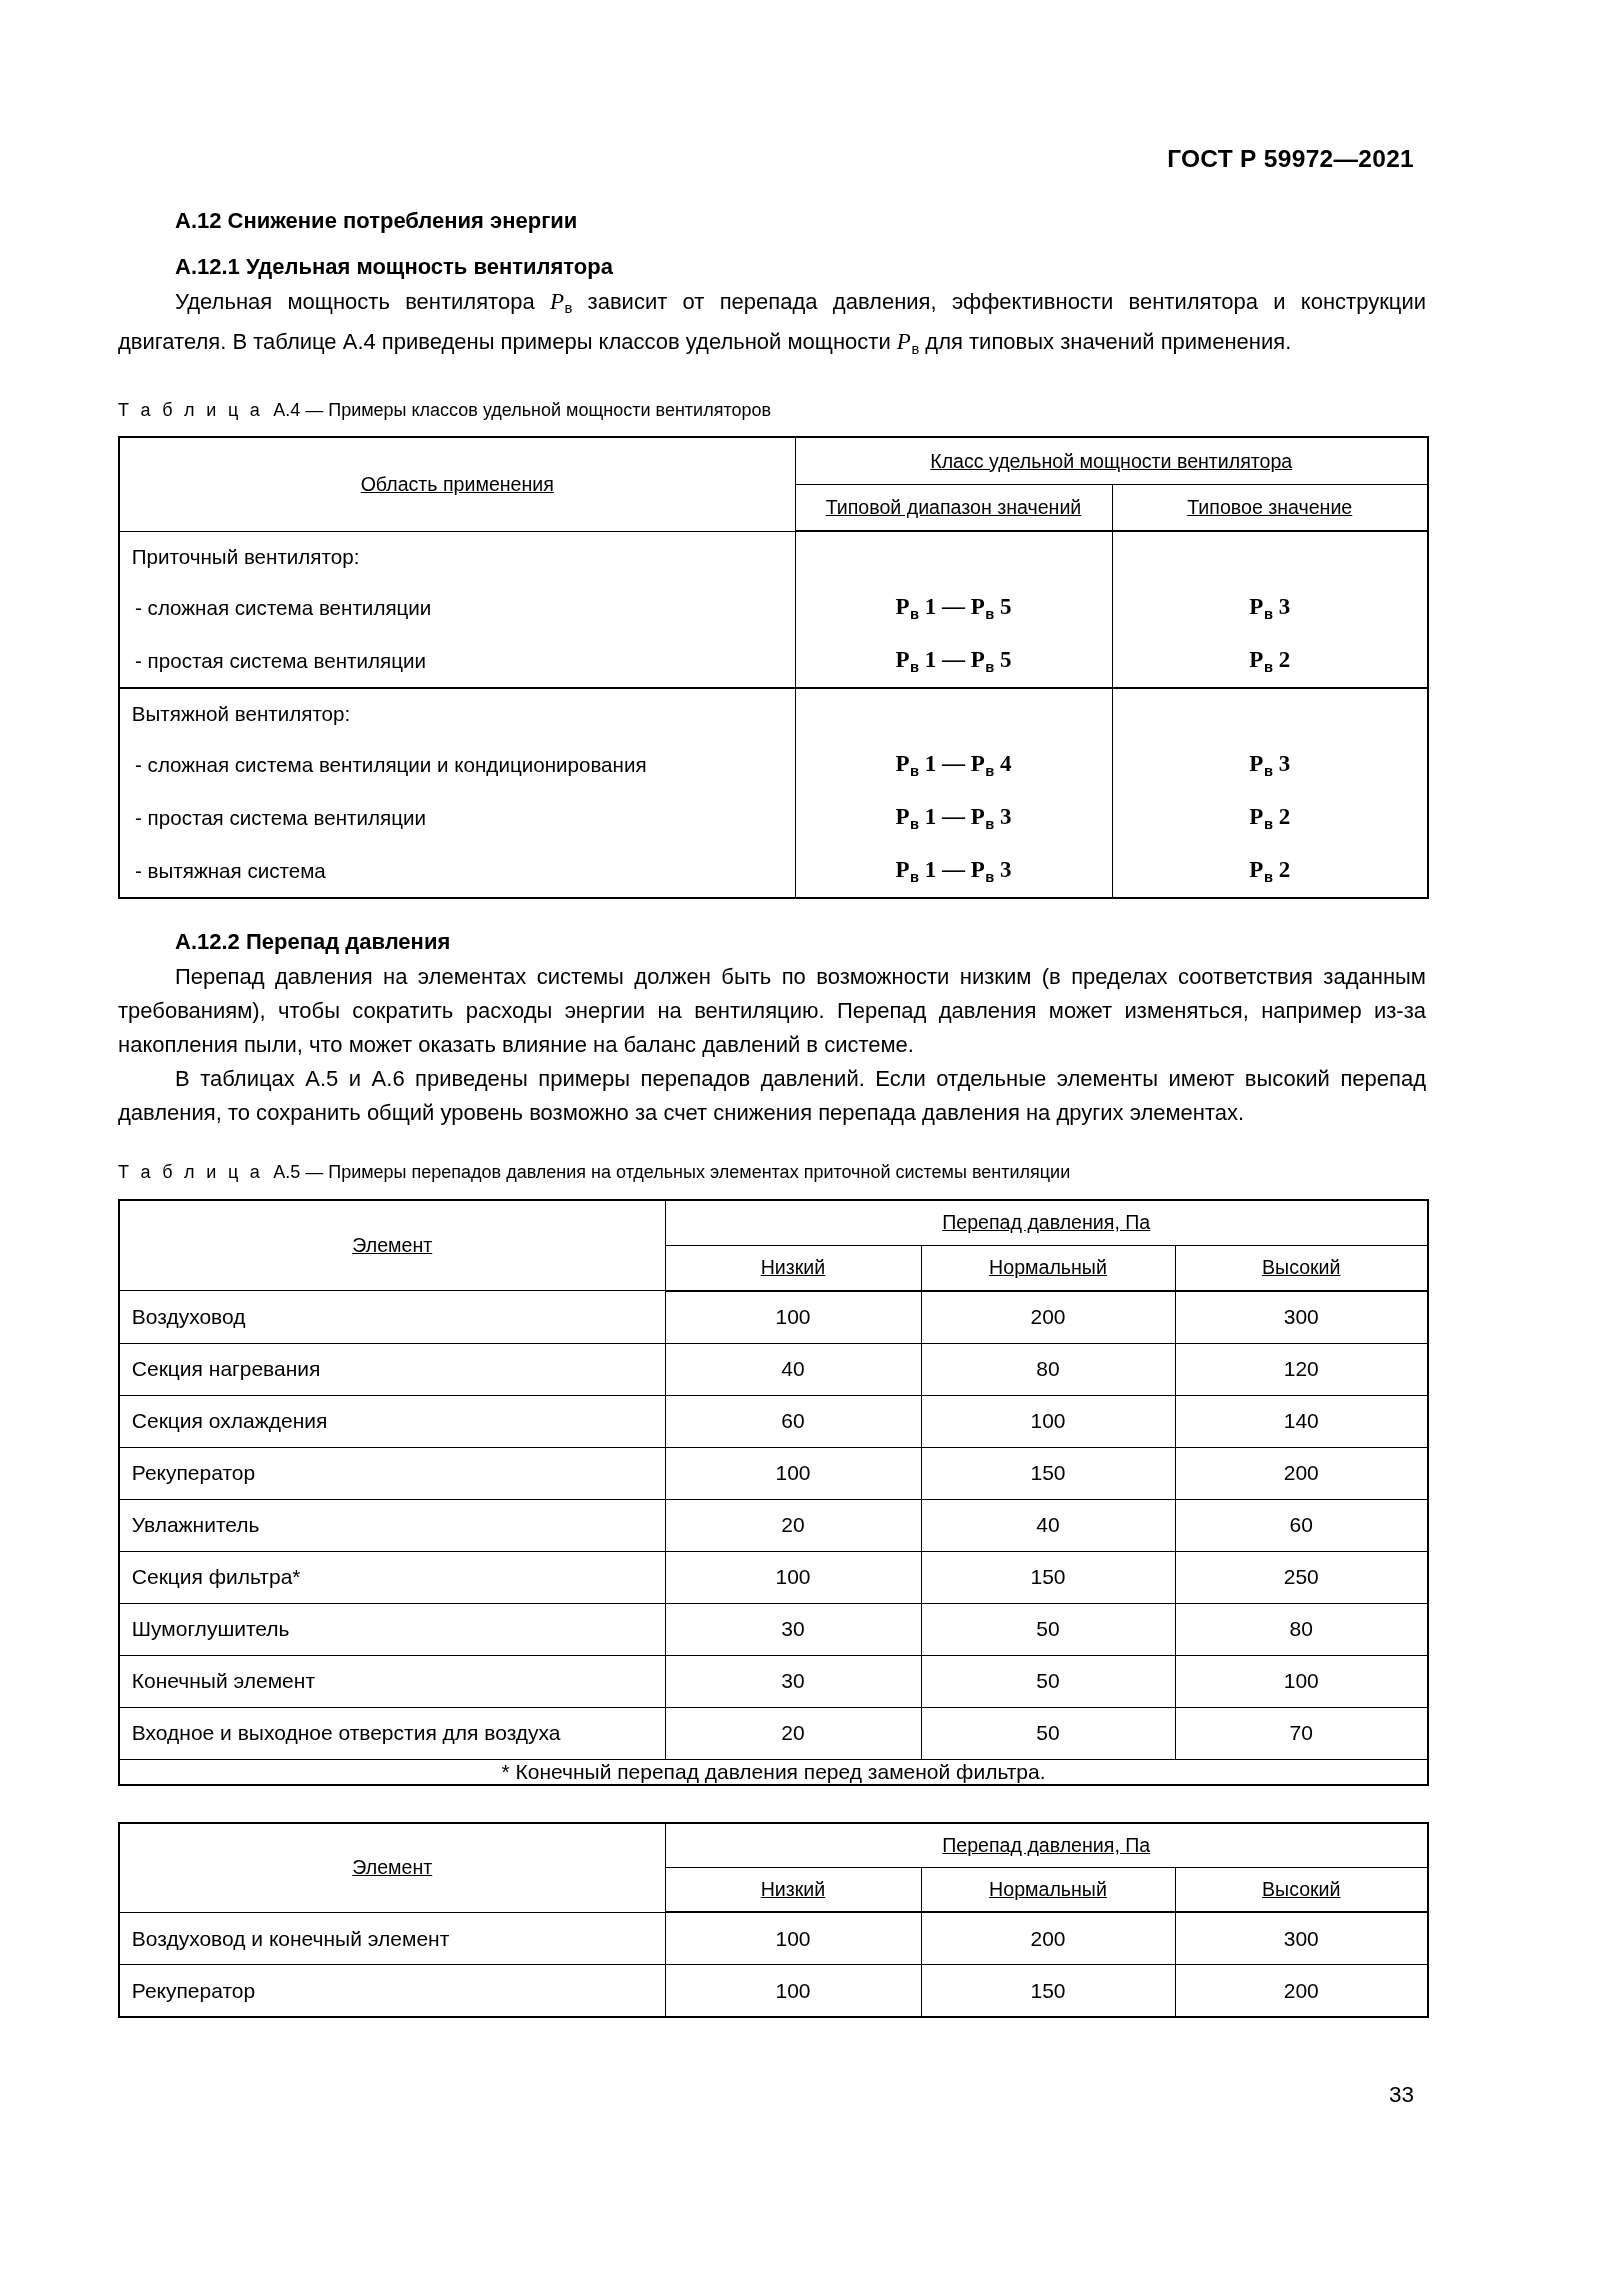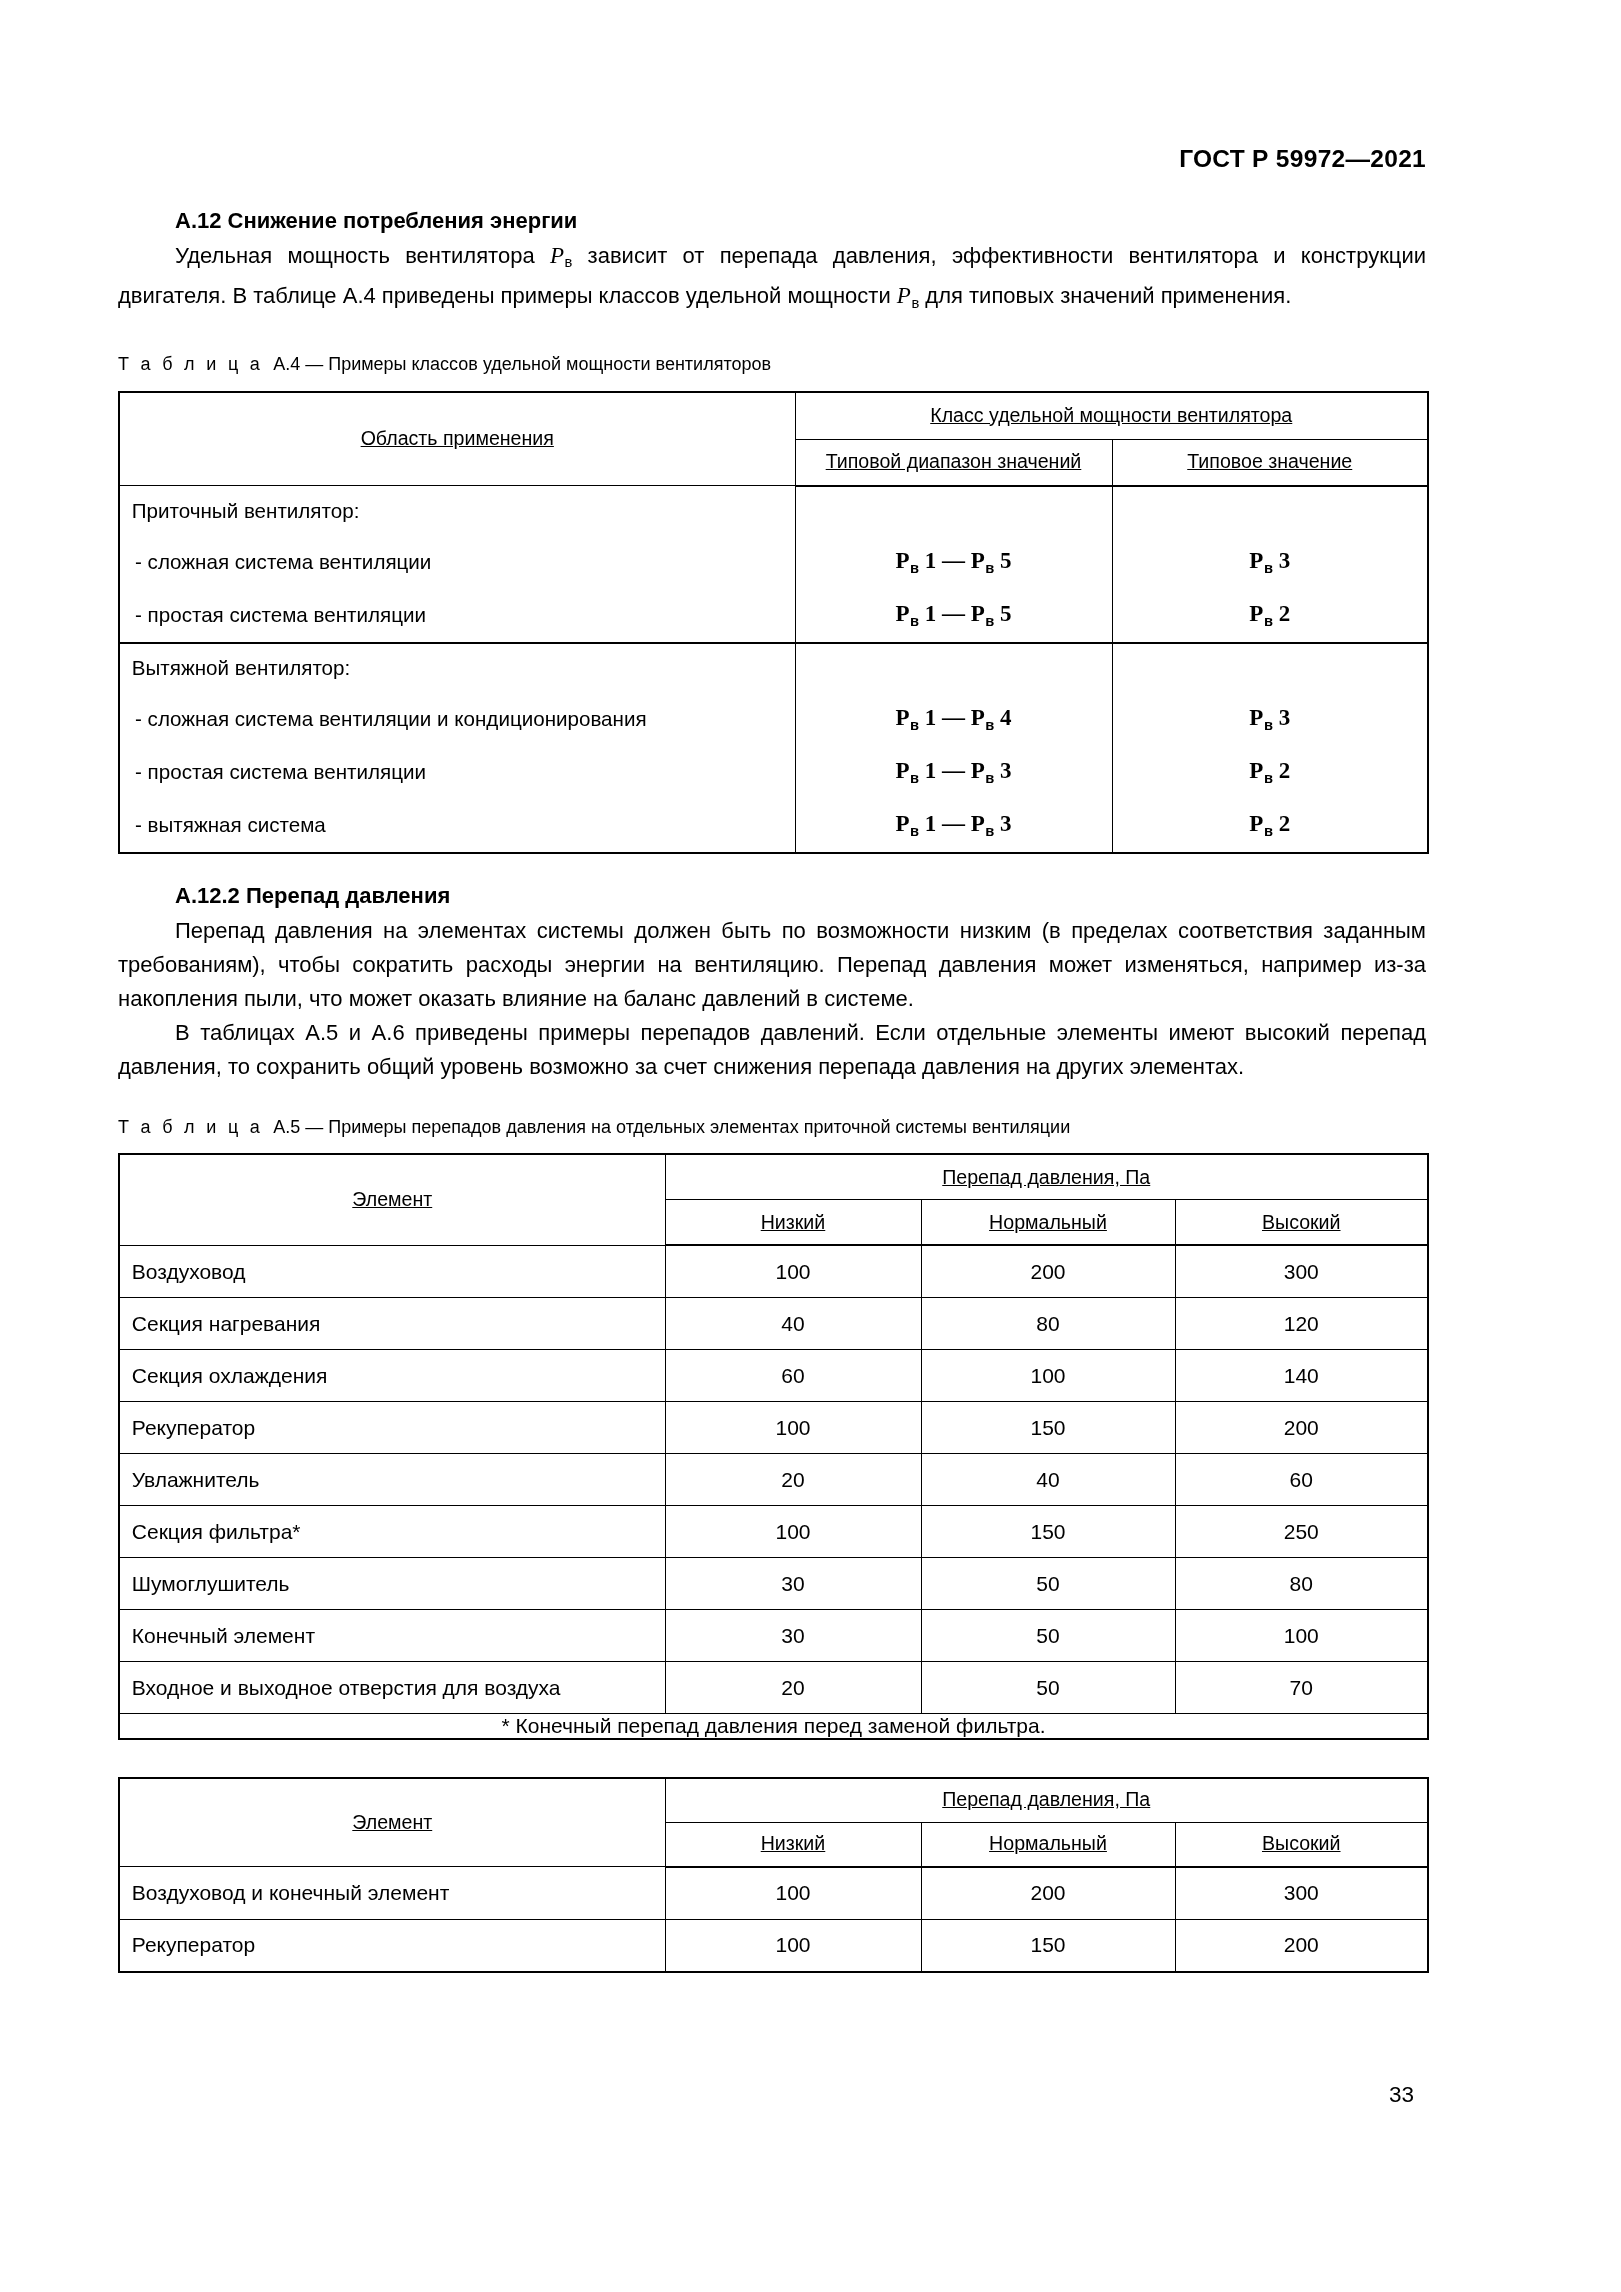--- a/index.html
+++ b/index.html
@@ -17,21 +17,21 @@
     height: 2293px;
     margin: 0 auto;
     background: #ffffff;
     box-sizing: border-box;
   }
 
   
   .doc-header {
     position: absolute;
     top: 145px;
-    right: 195px;
+    right: 207px;
     font-size: 24.5px;
     font-weight: bold;
     letter-spacing: 0.3px;
     white-space: nowrap;
   }
 
   
   .content {
     position: absolute;
     left: 118px;
@@ -158,20 +158,21 @@
 <body>
 
 <div class="page">
 
   <div class="doc-header">ГОСТ Р 59972—2021</div>
 
   <div class="content">
 
     <h3 class="sec">А.12 Снижение потребления энергии</h3>
 
+    <h3 class="sec sub">А.12.1 Удельная мощность вентилятора</h3>
 
     <p class="body-text"><span>Удельная мощность вентилятора </span><var class="ital"><span>P</span><sub class="sb">в</sub></var><span> зависит от перепада давления, эффективности вентилятора и конструкции двигателя. В таблице А.4 приведены примеры классов удельной мощности </span><var class="ital"><span>P</span><sub class="sb">в</sub></var><span> для типовых значений применения.</span></p>
 
     <div style="height:29px"></div>
 
     <p class="tbl-caption"><span class="sp">Т а б л и ц а</span>&nbsp;&nbsp;<span>А.4</span>&nbsp;<span>—</span>&nbsp;<span>Примеры классов удельной мощности вентиляторов</span></p>
 
     <div style="height:10.8px"></div>
 
     <table class="gost ta4 outer-frame">

